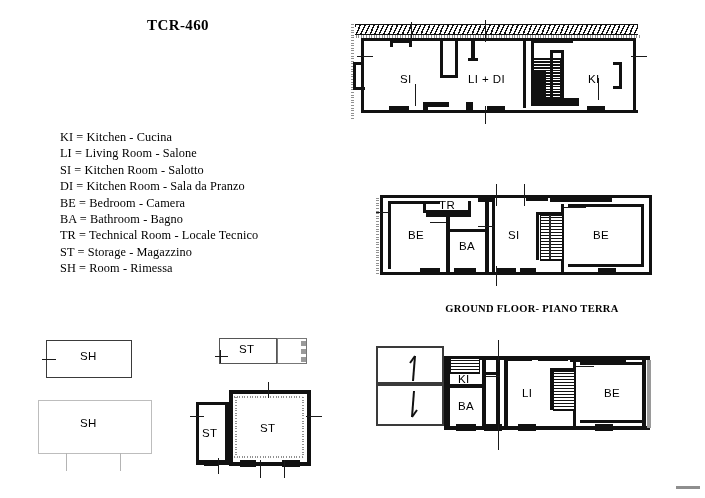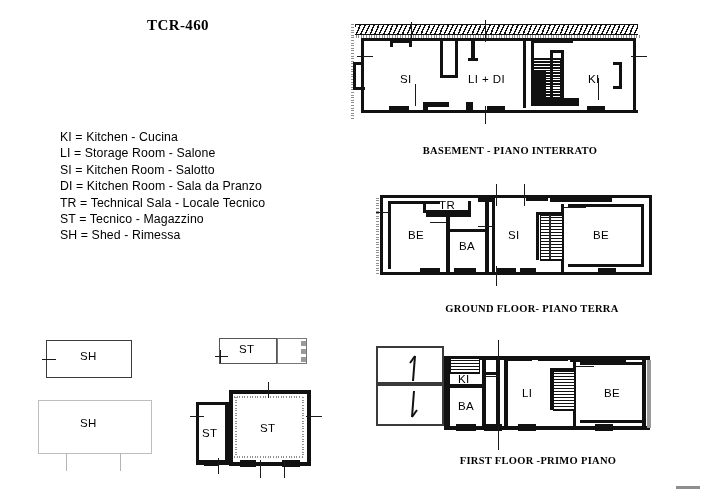--- a/index.html
+++ b/index.html
@@ -54,21 +54,21 @@
   }
   #legend-list {
     position: absolute;
     left: 60px;
     top: 129px;
     width: 280px;
     font-size: 12.3px;
     line-height: 16.4px;
     letter-spacing: 0.1px;
   }
-  #legend-list .legend-row { white-space: nowrap; }
+  #legend-list .legend-row { white-space: nowrap; font-family: Liberation Serif, serif; }
 
   
   .plan { position: absolute; }
   .caption {
     position: absolute;
     font-family: "Liberation Serif", serif;
     font-weight: bold;
     font-size: 10.5px;
     letter-spacing: 0.3px;
     white-space: nowrap;
@@ -159,26 +159,28 @@
 <body>
 
 <div class="page">
 
   <div id="title-block">
     <span id="title-line-1">TCR-460</span>
   </div>
 
   <div id="legend-list">
     <div class="legend-row">KI = Kitchen - Cucina</div>
-    <div class="legend-row">LI = Storage Room - Salone</div>
+    <div class="legend-row">LI = Living Room - Salone</div>
     <div class="legend-row">SI = Kitchen Room - Salotto</div>
     <div class="legend-row">DI = Kitchen Room - Sala da Pranzo</div>
-    <div class="legend-row">TR = Technical Sala - Locale Tecnico</div>
-    <div class="legend-row">ST = Tecnico - Magazzino</div>
-    <div class="legend-row">SH = Shed - Rimessa</div>
+    <div class="legend-row">BE = Bedroom - Camera</div>
+    <div class="legend-row">BA = Bathroom - Bagno</div>
+    <div class="legend-row">TR = Technical Room - Locale Tecnico</div>
+    <div class="legend-row">ST = Storage - Magazzino</div>
+    <div class="legend-row">SH = Room - Rimessa</div>
   </div>
 
   <div class="plan" id="plan-basement" style="left:345px; top:18px; width:300px; height:115px;">
 
     <div class="hatch-band" style="left:10px; top:6px; width:283px; height:9px;"></div>
 
     <div class="speckle" style="left:8px; top:17px; width:287px; height:3px;"></div>
     <div class="speckle-v" style="left:6px; top:6px; width:3px; height:95px;"></div>
 
     <div class="wall" style="left:16px; top:20px; width:275px; height:3px;"></div>
@@ -229,21 +231,20 @@
     <div class="tick" style="left:140px; top:88px; width:1px; height:18px;"></div>
     <div class="tick" style="left:70px; top:66px; width:1px; height:22px;"></div>
     <div class="tick" style="left:253px; top:60px; width:1px; height:22px;"></div>
     <div class="tick" style="left:286px; top:38px; width:16px; height:1px;"></div>
 
     <div class="room-label" style="left:55px; top:55px;">SI</div>
     <div class="room-label" style="left:123px; top:55px;">LI + DI</div>
     <div class="room-label" style="left:243px; top:55px;">KI</div>
   </div>
 
-  <div class="caption" style="left:420px; top:145px; width:180px;">BASEMENT - PIANO INTERRATO</div>
 
   <div class="plan" id="plan-ground" style="left:368px; top:182px; width:290px; height:110px;">
 
     <div class="speckle-v" style="left:8px; top:14px; width:3px; height:78px;"></div>
 
     <div class="wall" style="left:12px; top:13px; width:272px; height:3px;"></div>
     <div class="wall" style="left:12px; top:13px; width:3px; height:80px;"></div>
     <div class="wall" style="left:12px; top:90px; width:272px; height:3px;"></div>
     <div class="wall" style="left:281px; top:13px; width:3px; height:80px;"></div>
 
@@ -350,21 +351,20 @@
     <div class="tick" style="left:128px; top:84px; width:1px; height:26px;"></div>
     <div class="tick" style="left:116px; top:36px; width:14px; height:1px;"></div>
     <div class="tick" style="left:206px; top:26px; width:18px; height:1px;"></div>
 
     <div class="room-label" style="left:88px; top:33px;">KI</div>
     <div class="room-label" style="left:88px; top:60px;">BA</div>
     <div class="room-label" style="left:152px; top:47px;">LI</div>
     <div class="room-label" style="left:234px; top:47px;">BE</div>
   </div>
 
-  <div class="caption" style="left:438px; top:455px; width:200px;">FIRST FLOOR -PRIMO PIANO</div>
 
   <div class="plan" id="plan-shed-upper" style="left:42px; top:338px; width:110px; height:46px;">
     <div class="box-outline" style="left:4px; top:2px; width:86px; height:38px;"></div>
     <div class="tick" style="left:0px; top:21px; width:14px; height:1.4px;"></div>
     <div class="room-label" style="left:38px; top:12px;">SH</div>
   </div>
 
   <div class="plan" id="plan-shed-lower" style="left:36px; top:398px; width:130px; height:80px;">
     <div class="box-outline-faint" style="left:2px; top:2px; width:114px; height:54px;"></div>
     <div class="tick" style="left:30px; top:55px; width:1px; height:18px; background:#b4b4b4;"></div>

